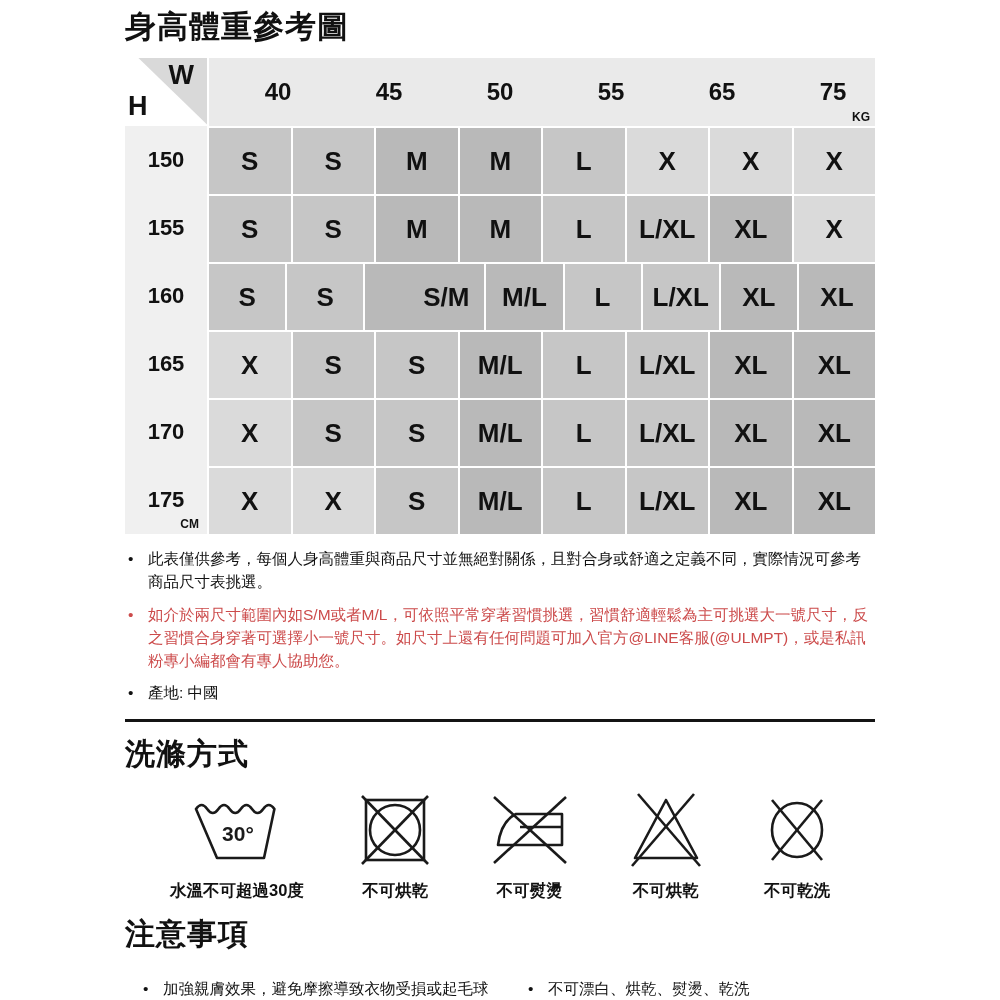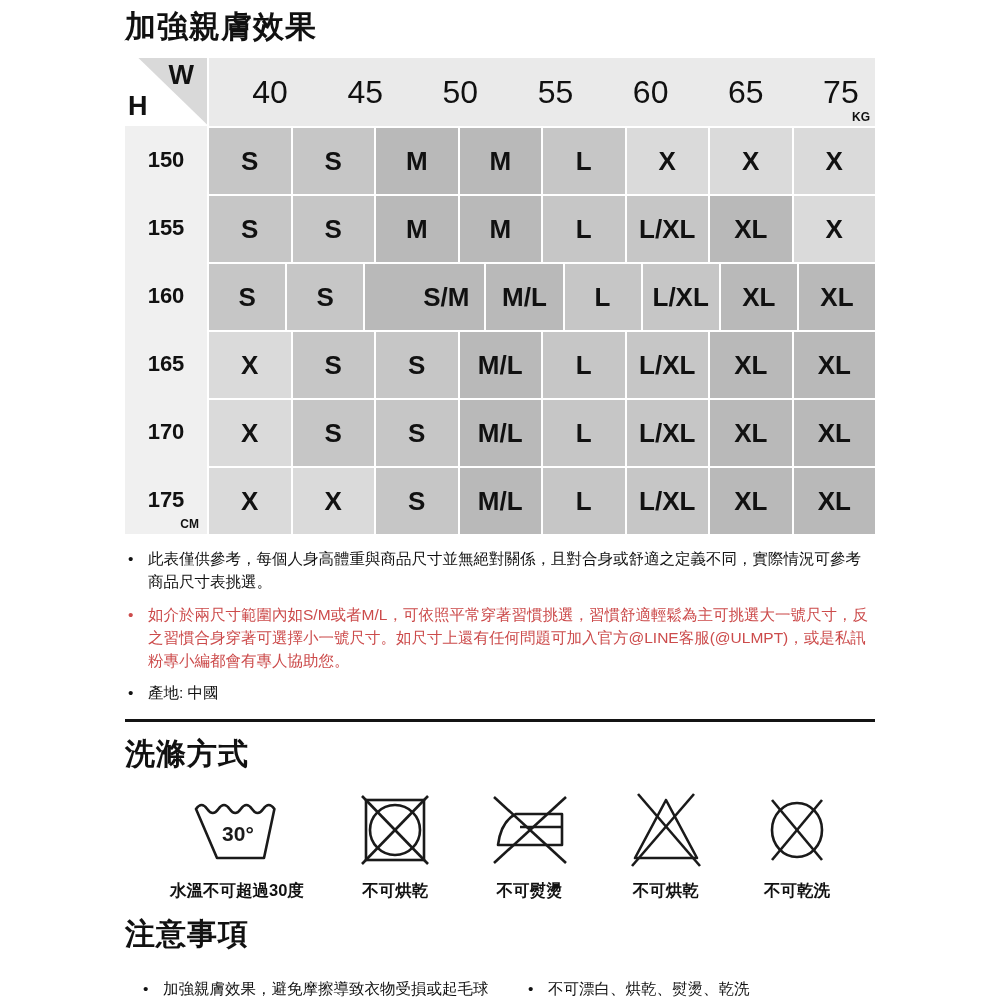--- a/index.html
+++ b/index.html
@@ -20,21 +20,21 @@
   .corner .w-label { position:absolute; right:13px; top:2px; font-size:27px; font-weight:bold; }
   .corner .h-label { position:absolute; left:3px; bottom:4px; font-size:27px; font-weight:bold; }
   .h-stack { flex:1; display:flex; flex-direction:column; position:relative; }
   .h-cell { height:68px; display:flex; align-items:center; justify-content:center;
             font-size:22px; font-weight:bold; }
   .cm-label { position:absolute; right:8px; bottom:3px; font-size:12px; font-weight:bold;margin-top:20px; }
 
   .right-col { flex:1; display:flex; flex-direction:column; }
   .w-band { height:68px; display:flex; position:relative; margin-left:2px; }
   .w-cell { flex:1; display:flex; align-items:center; justify-content:center;
-            font-size:32px; font-weight:normal;margin-left:27px; }
+            font-size:24px; font-weight:bold;margin-left:27px; }
   .kg-label { position:absolute; right:5px; bottom:2px; font-size:12px; font-weight:bold; }
   .t-row { height:66px; margin-top:2px; display:flex; }
   .t-cell { flex:1; margin-left:2px; display:flex; align-items:center; justify-content:center;
             font-size:26px; font-weight:bold; }
 
   
   .notes { margin-top:13px; font-size:15.5px; line-height:1.5; }
   .note { display:flex; margin-top:9px; }
   .note .bullet { width:20px; flex:none; padding-left:3px; }
 
@@ -55,21 +55,21 @@
   .p-col-left { width:385px; margin-left:18px; }
   .p-col-right { flex:1; }
   .p-item { display:flex; margin-top:8px; font-size:15.5px; line-height:1.55; }
   .p-item .bullet { width:20px; flex:none; }
 </style>
 </head>
 <body>
 
 <div class="content">
 
-  <h1 class="page-title">加強親膚效果</h1>
+  <h1 class="page-title">身高體重參考圖</h1>
 
   <div class="size-table">
     <div class="left-col">
       <div class="corner">
         <svg width="82" height="68" viewBox="0 0 82 68">
           <polygon id="corner-tri" points="12,0 82,0 82,68" fill="#d9d9d9"></polygon>
           <line x1="12" y1="0" x2="82" y2="68" stroke="#ffffff" stroke-width="2"></line>
         </svg>
         <span class="w-label">W</span>
         <span class="h-label">H</span>
@@ -84,21 +84,20 @@
           <span class="cm-label">CM</span>
       </div>
     </div>
     <div class="right-col">
       <div class="w-band" id="w-band" style="background: rgb(234, 234, 234);">
         <span class="kg-label">KG</span>
       <div class="w-cell">40</div>
           <div class="w-cell">45</div>
           <div class="w-cell">50</div>
           <div class="w-cell">55</div>
-          <div class="w-cell">60</div>
           <div class="w-cell">65</div>
           <div class="w-cell">75</div>
         </div>
 
     <div class="t-row">
           <div class="t-cell" style="background: rgb(198, 198, 198);">S</div>
           <div class="t-cell" style="background: rgb(198, 198, 198);">S</div>
           <div class="t-cell" style="background: rgb(185, 185, 185);">M</div>
           <div class="t-cell" style="background: rgb(185, 185, 185);">M</div>
           <div class="t-cell" style="background: rgb(198, 198, 198);">L</div>

